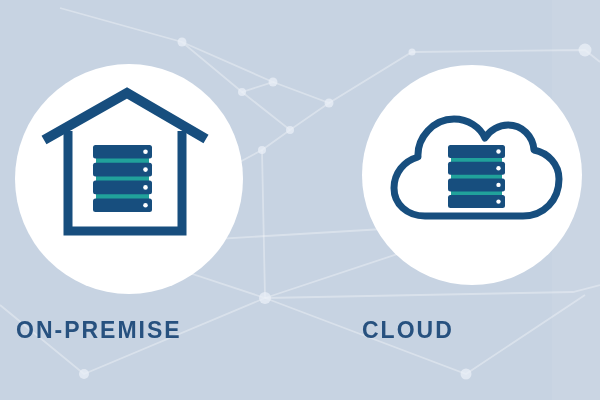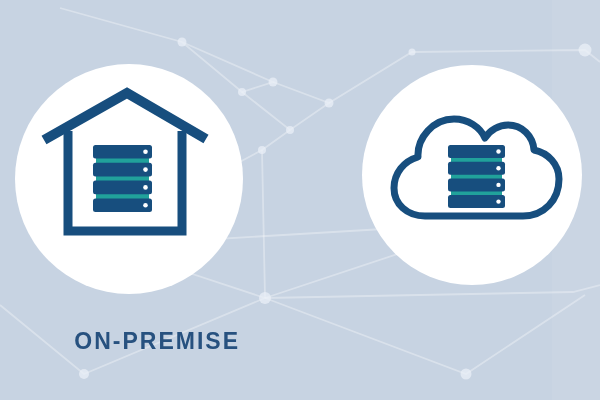--- a/index.html
+++ b/index.html
@@ -14,22 +14,22 @@
   .circle{
     position:absolute;border-radius:50%;
     background:var(--circle,#ffffff);
   }
   .circle.left{left:15px;top:64px;width:228px;height:230px;}
   .circle.right{left:362px;top:65px;width:220px;height:220px;}
   .icon-svg{position:absolute;display:block;}
   .icon-svg.house{left:41px;top:85px;width:168px;height:158px;}
   .icon-svg.cloud{left:387px;top:104px;width:178px;height:118px;}
   .panel-label{
-    position:absolute;top:328px;
-    text-align:right;
+    position:absolute;top:317px;
+    text-align:left;
     font-size:23px;font-weight:bold;letter-spacing:2px;
     color:var(--label-text,#27517f);
   }
   .panel-label.left{left:16px;width:224px;}
   .panel-label.right{left:362px;width:220px;}
   .navy-stroke{stroke:var(--navy,#174e7e);fill:none;}
   .navy-fill{fill:var(--navy,#174e7e);}
   .teal-fill{fill:var(--teal,#21a29b);}
   .cloud-body{fill:var(--circle,#ffffff);stroke:var(--navy,#174e7e);}
   .net-line{stroke:var(--network-line,rgba(255,255,255,0.33));stroke-width:1.8;fill:none;}
@@ -101,14 +101,15 @@
       <rect class="navy-fill" x="61" y="74.4" width="57" height="13" rx="2.5"></rect>
       <rect class="navy-fill" x="61" y="91.1" width="57" height="13" rx="2.5"></rect>
       <g fill="#ffffff">
         <circle cx="111.5" cy="47.5" r="2.2"></circle>
         <circle cx="111.5" cy="64.2" r="2.2"></circle>
         <circle cx="111.5" cy="80.9" r="2.2"></circle>
         <circle cx="111.5" cy="97.6" r="2.2"></circle>
       </g>
     </g>
   </svg>
+  <div class="panel-label right">CLOUD</div>
 
 </div>
 
 </body></html>

